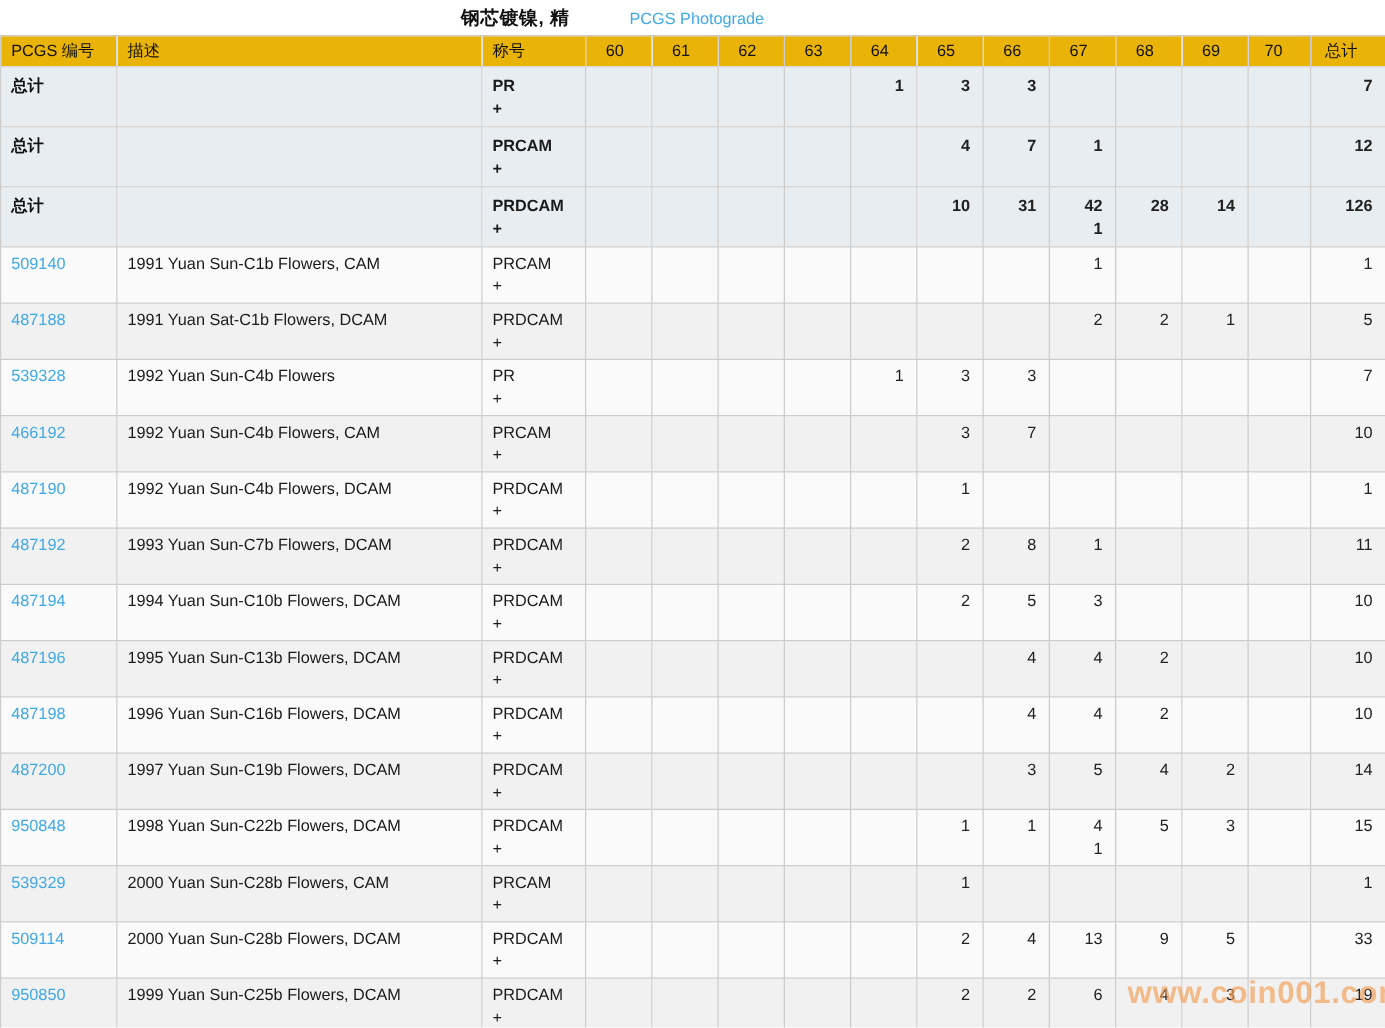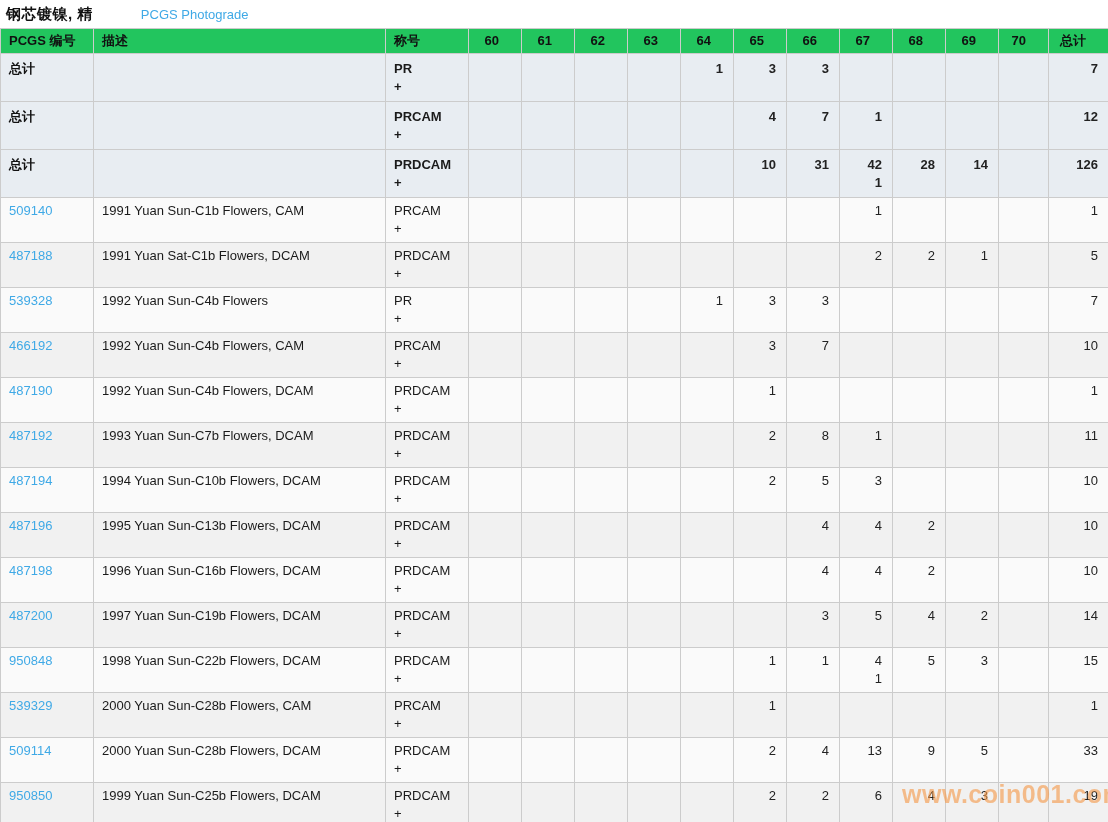--- a/index.html
+++ b/index.html
@@ -7,21 +7,21 @@
     margin: 0; padding: 0;
     width: 1108px; height: 822px;
     background: #ffffff;
     font-family: "Liberation Sans", "DejaVu Sans", sans-serif;
     overflow: hidden;
     position: relative;
     color: #1a1a1a;
   }
   .titlebar {
     width: 984px; height: 28px;
-    display: flex; justify-content: flex-start; align-items: center;
+    display: flex; justify-content: center; align-items: center;
     padding: 2px 6px 2px 6px;
     gap: 48px;
   }
   .page-title {
     font-size: 15px; font-weight: bold; color: #111;
     letter-spacing: 0.5px;
   }
   .photograde-link {
     font-size: 13px;
     color: var(--link-blue, #3fa9e6);
@@ -37,24 +37,24 @@
   .pop-table th, .pop-table td {
     border: 1px solid var(--border-gray, #cccccc);
     vertical-align: top;
     font-size: 13px;
     line-height: 18px;
     padding: 4px 8px 4px 8px;
     overflow: hidden;
     white-space: nowrap;
   }
   .pop-table thead th {
-    font-weight: bold;
+    font-weight: normal;
     text-align: left;
     color: #111;
-    background: #22c55e;
+    background: #eab308;
     padding-top: 3px; padding-bottom: 3px;
   }
   .pop-table thead th.num { text-align: right; padding-right: 22px; }
   .pop-table td.num { text-align: right; padding-right: 10px; color: #222; }
   .pop-table td .line { min-height: 18px; }
   tr.summary td {
     background: var(--summary-bg, #e8edf2);
     font-weight: bold;
     padding-top: 6px; padding-bottom: 5px;
   }

